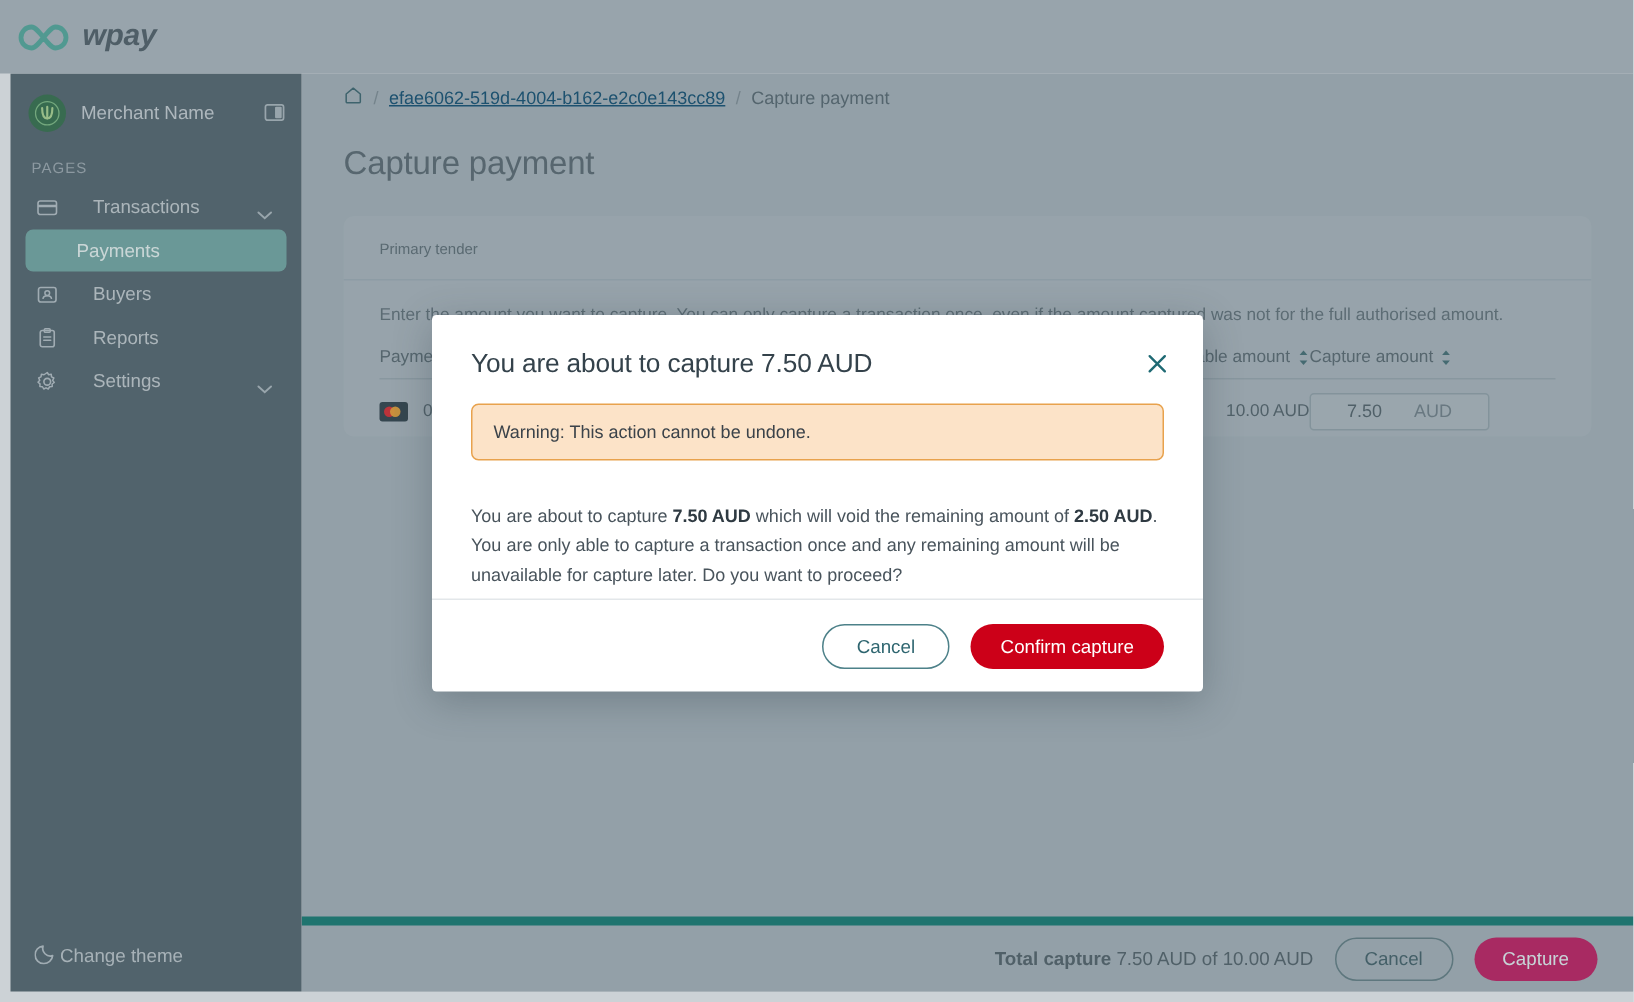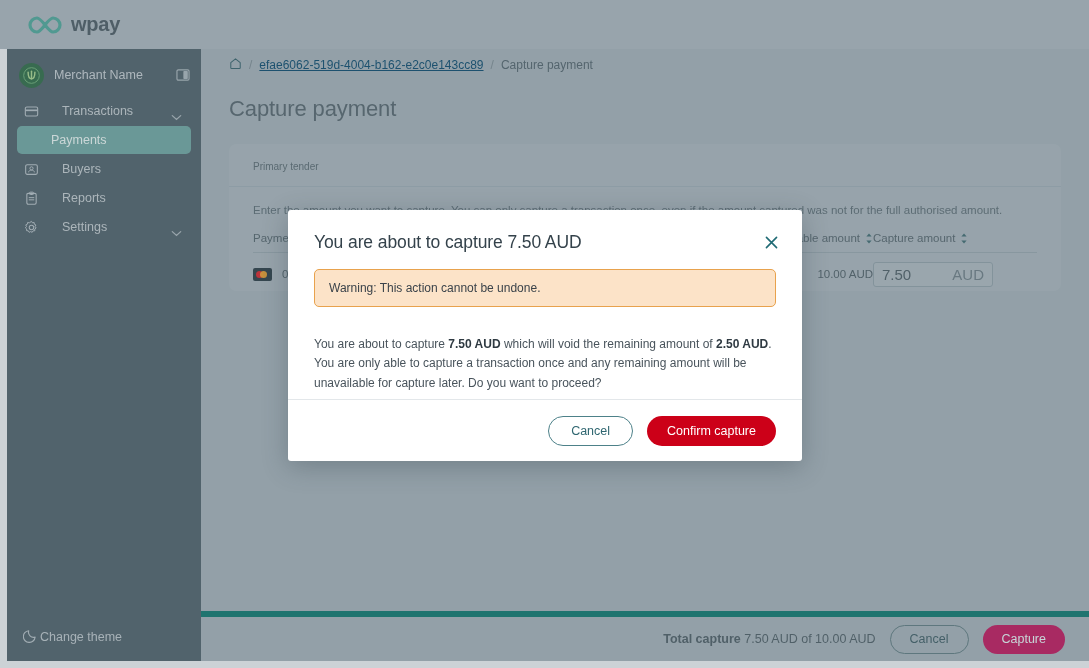--- a/index.html
+++ b/index.html
@@ -22,22 +22,23 @@
 
   
   .topbar {
     position: absolute;
     top: 0; left: 0;
     width: 1089px;
     height: 49px;
     background: #a9b4bb;
     display: flex;
     align-items: center;
-    padding: 0 18px 0 28px;
+    padding: 0 18px 0 12px;
     z-index: 5;
+    font-style: italic;
   }
   .brand {
     display: flex;
     align-items: center;
     gap: 9px;
   }
   .brand-logo { width: 34px; height: 22px; display:block; }
   .brand-name {
     font-size: 20px;
     font-weight: bold;
@@ -258,22 +259,22 @@
     position:absolute; top:3px; width:7px; height:7px; border-radius:50%;
   }
   .card-brand i.l { left:3px; background:#d8232a; }
   .card-brand i.r { left:7px; background:#f0a32e; opacity:0.92; }
   .amount-input {
     width: 120px; height: 25px;
     border: 1px solid #8f9ea6;
     border-radius: 3px;
     background: #acb7bd;
     display: flex; align-items: center;
-    padding: 0 8px;
-    font-size: 15px;
+    padding: 0 24px;
+    font-size: 12px;
     color: #4e5d65;
   }
   .amount-input .cur { margin-left: auto; color: #6d7c84; }
 
   
   .footer {
     position: absolute;
     bottom: 0; left: 0;
     width: 888px;
     height: 50px;
@@ -415,20 +416,21 @@
       </span>
       <span class="merchant-name">Merchant Name</span>
       <span class="collapse-btn">
         <svg width="16" height="16" viewBox="0 0 18 18">
           <rect x="2.2" y="3.2" width="13.6" height="11.6" rx="1.6" fill="none" stroke="#aab5bb" stroke-width="1.3"></rect>
           <rect x="9.4" y="4.6" width="5" height="8.8" rx="0.8" fill="#aab5bb"></rect>
         </svg>
       </span>
     </div>
 
+    <div class="pages-label">PAGES</div>
 
     <div class="nav">
 
       <div class="nav-item">
         <span class="ni-icon">
           <svg width="15" height="15" viewBox="0 0 18 18">
             <rect x="1.6" y="3.6" width="14.8" height="10.8" rx="1.8" fill="none" stroke="#b4bec4" stroke-width="1.3"></rect>
             <rect x="1.6" y="6.6" width="14.8" height="2" fill="#b4bec4"></rect>
           </svg>
         </span>

